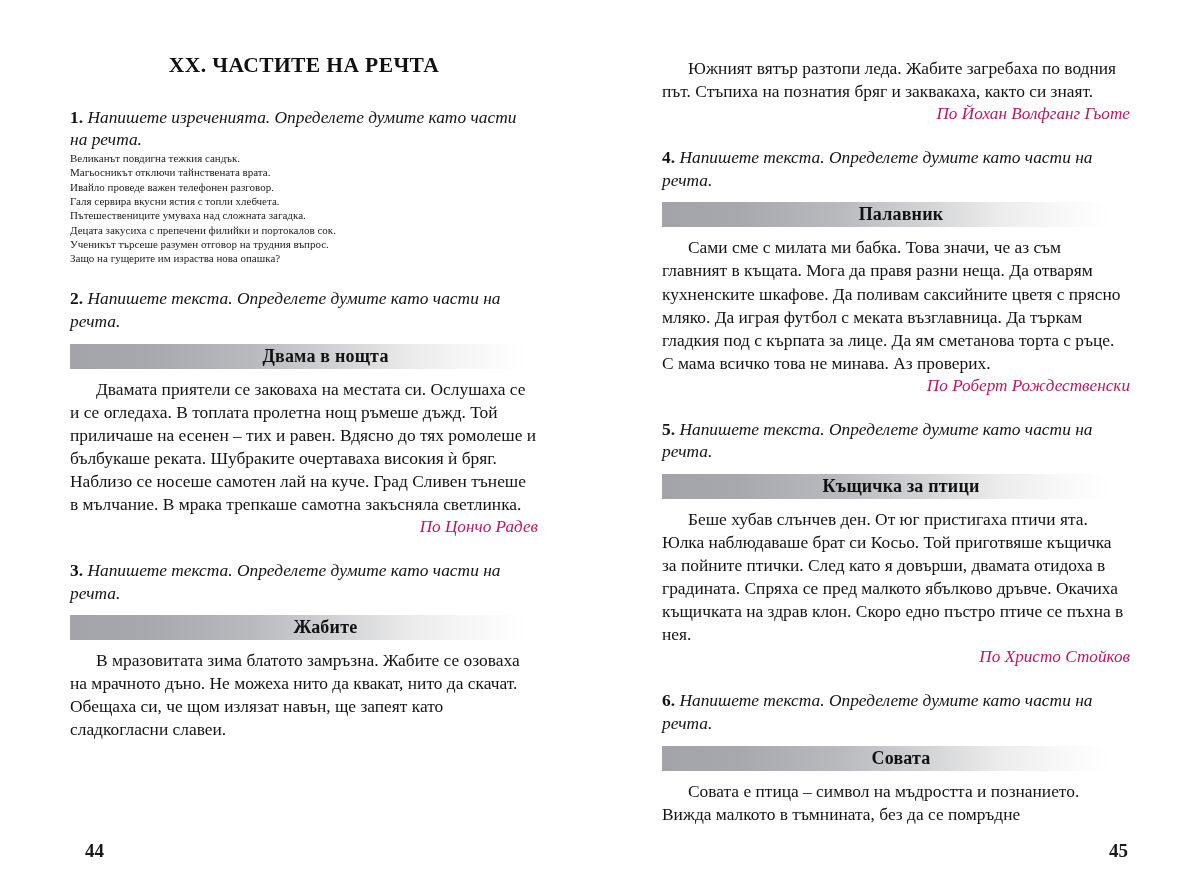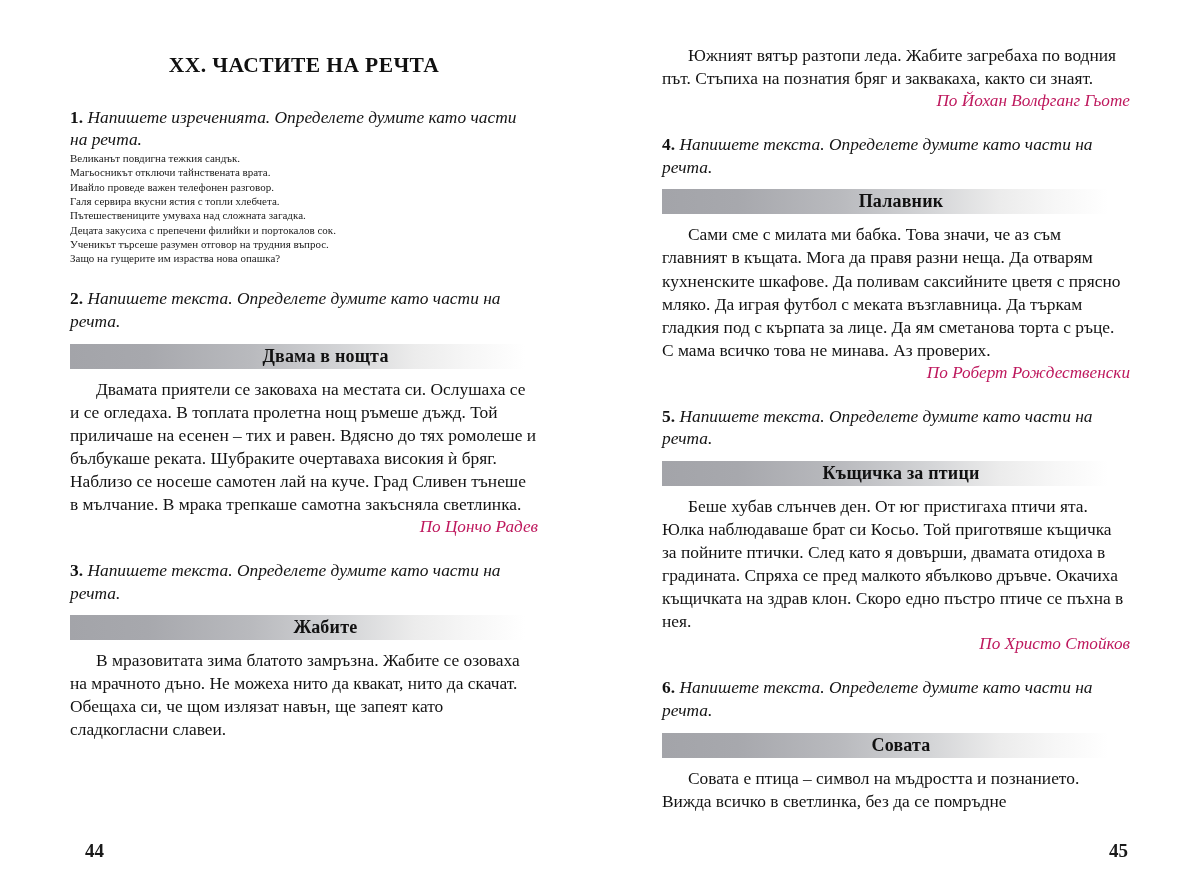--- a/index.html
+++ b/index.html
@@ -127,21 +127,21 @@
   .pageno {
     position: absolute;
     bottom: 34px;
     font-weight: bold;
     font-size: 19px;
     color: #1a1a1a;
   }
   .pageno-left  { left: 85px; }
   .pageno-right { right: 72px; }
 
-  .cont-top { margin-top: 0; }
+  .cont-top { margin-top: 13px; }
 </style>
 </head>
 <body>
 
 <div class="page">
  <div class="spread">
 
   <div class="col col-left">
 
     <h1 class="chapter-title">XX. ЧАСТИТЕ НА РЕЧТА</h1>
@@ -203,20 +203,20 @@
       </div>
       <p class="body-text">Беше хубав слънчев ден. От юг пристигаха птичи ята. Юлка наблюдаваше брат си Косьо. Той приготвяше къщичка за пойните птички. След като я довърши, двамата отидоха в градината. Спряха се пред малкото ябълково дръвче. Окачиха къщичката на здрав клон. Скоро едно пъстро птиче се пъхна в нея.</p>
       <p class="attribution">По Христо Стойков</p>
     </div>
 
     <div class="exercise">
       <p class="ex-instruction"><span class="ex-num">6.</span> <span>Напишете текста. Определете думите като части на речта.</span></p>
       <div class="title-bar">
         <span>Совата</span>
       </div>
-      <p class="body-text">Совата е птица – символ на мъдростта и познанието. Вижда всичко в светлинка, без да се помръдне</p>
+      <p class="body-text">Совата е птица – символ на мъдростта и познанието. Вижда малкото в тъмнината, без да се помръдне</p>
     </div>
 
     <div class="pageno pageno-right">45</div>
   </div>
 
  </div>
 </div>
 
 </body></html>

